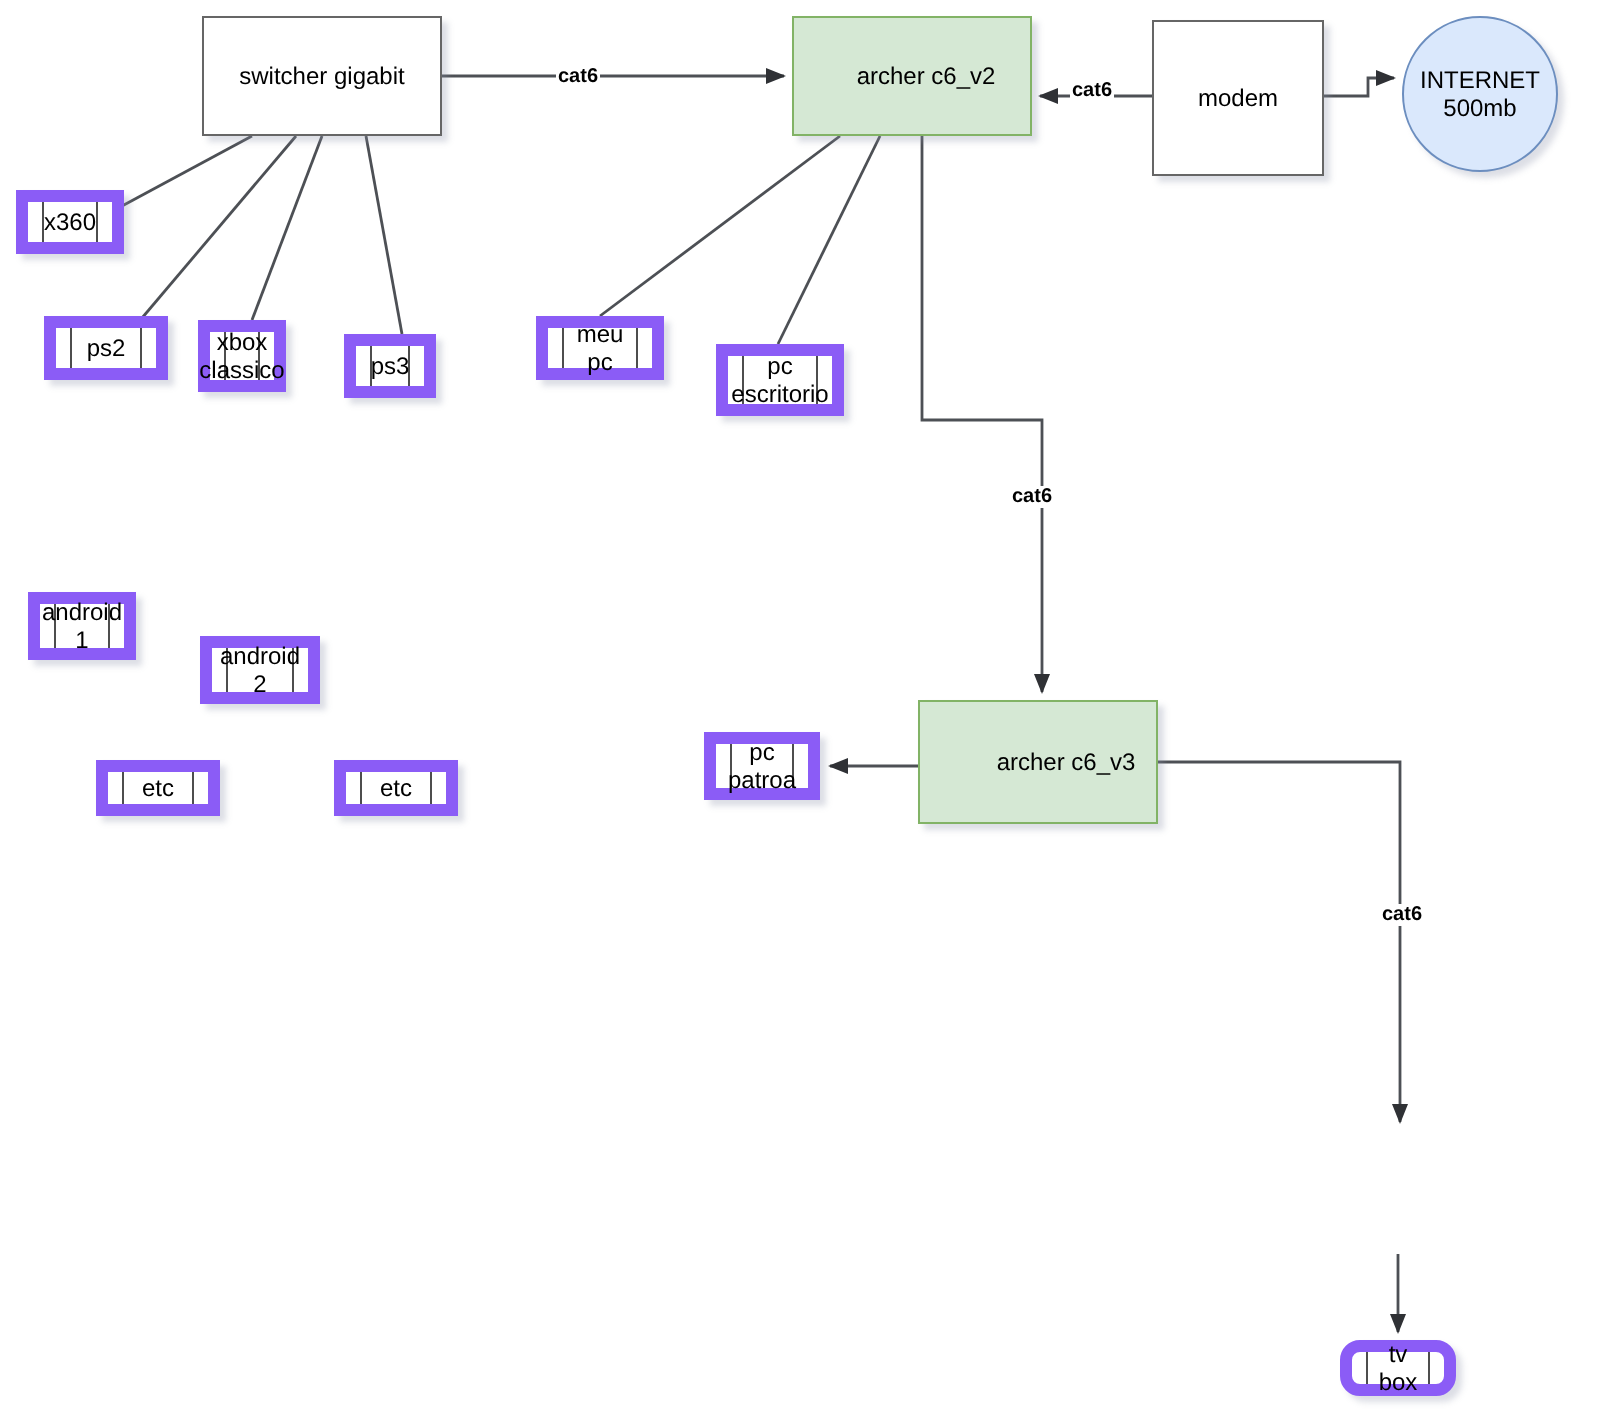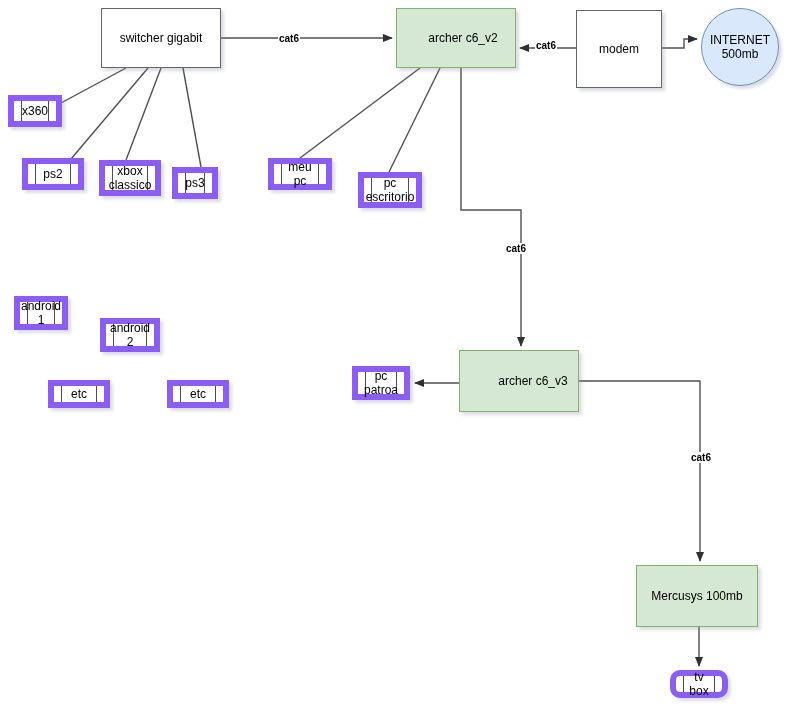--- a/index.html
+++ b/index.html
@@ -147,21 +147,21 @@
   </div>
 
   <div class="node module" style="left:8px; top:95px; width:54px; height:32px;">
     <span class="mod-label">x360</span>
   </div>
 
   <div class="node module" style="left:22px; top:158px; width:62px; height:32px;">
     <span class="mod-label">ps2</span>
   </div>
 
-  <div class="node module" style="left:99px; top:160px; width:62px; height:36px;">
+  <div class="node module" style="left:99px; top:160px; width:44px; height:36px;">
     <span class="mod-label">xbox
 classico</span>
   </div>
 
   <div class="node module" style="left:172px; top:167px; width:46px; height:32px;">
     <span class="mod-label">ps3</span>
   </div>
 
   <div class="node module" style="left:268px; top:158px; width:64px; height:32px;">
     <span class="mod-label">meu pc</span>
@@ -192,23 +192,20 @@
 
   <div class="node module" style="left:352px; top:366px; width:58px; height:34px;">
     <span class="mod-label">pc
 patroa</span>
   </div>
 
   <div class="node green" style="left:459px; top:350px; width:120px; height:62px;padding-left:28px;">
     <span>archer c6_v3</span>
   </div>
 
-  <div class="node green" style="left:636px; top:565px; width:122px; height:62px;">
-    <span>Mercusys 100mb</span>
-  </div>
 
   <div class="node module" style="left:670px; top:670px; width:58px; height:28px;border-radius:10px;">
     <span class="mod-label">tv box</span>
   </div>
 
   <div class="edge-label" style="left:278px; top:33px;">cat6</div>
 
   <div class="edge-label" style="left:535px; top:40px;">cat6</div>
 
   <div class="edge-label" style="left:505px; top:243px;">cat6</div>

